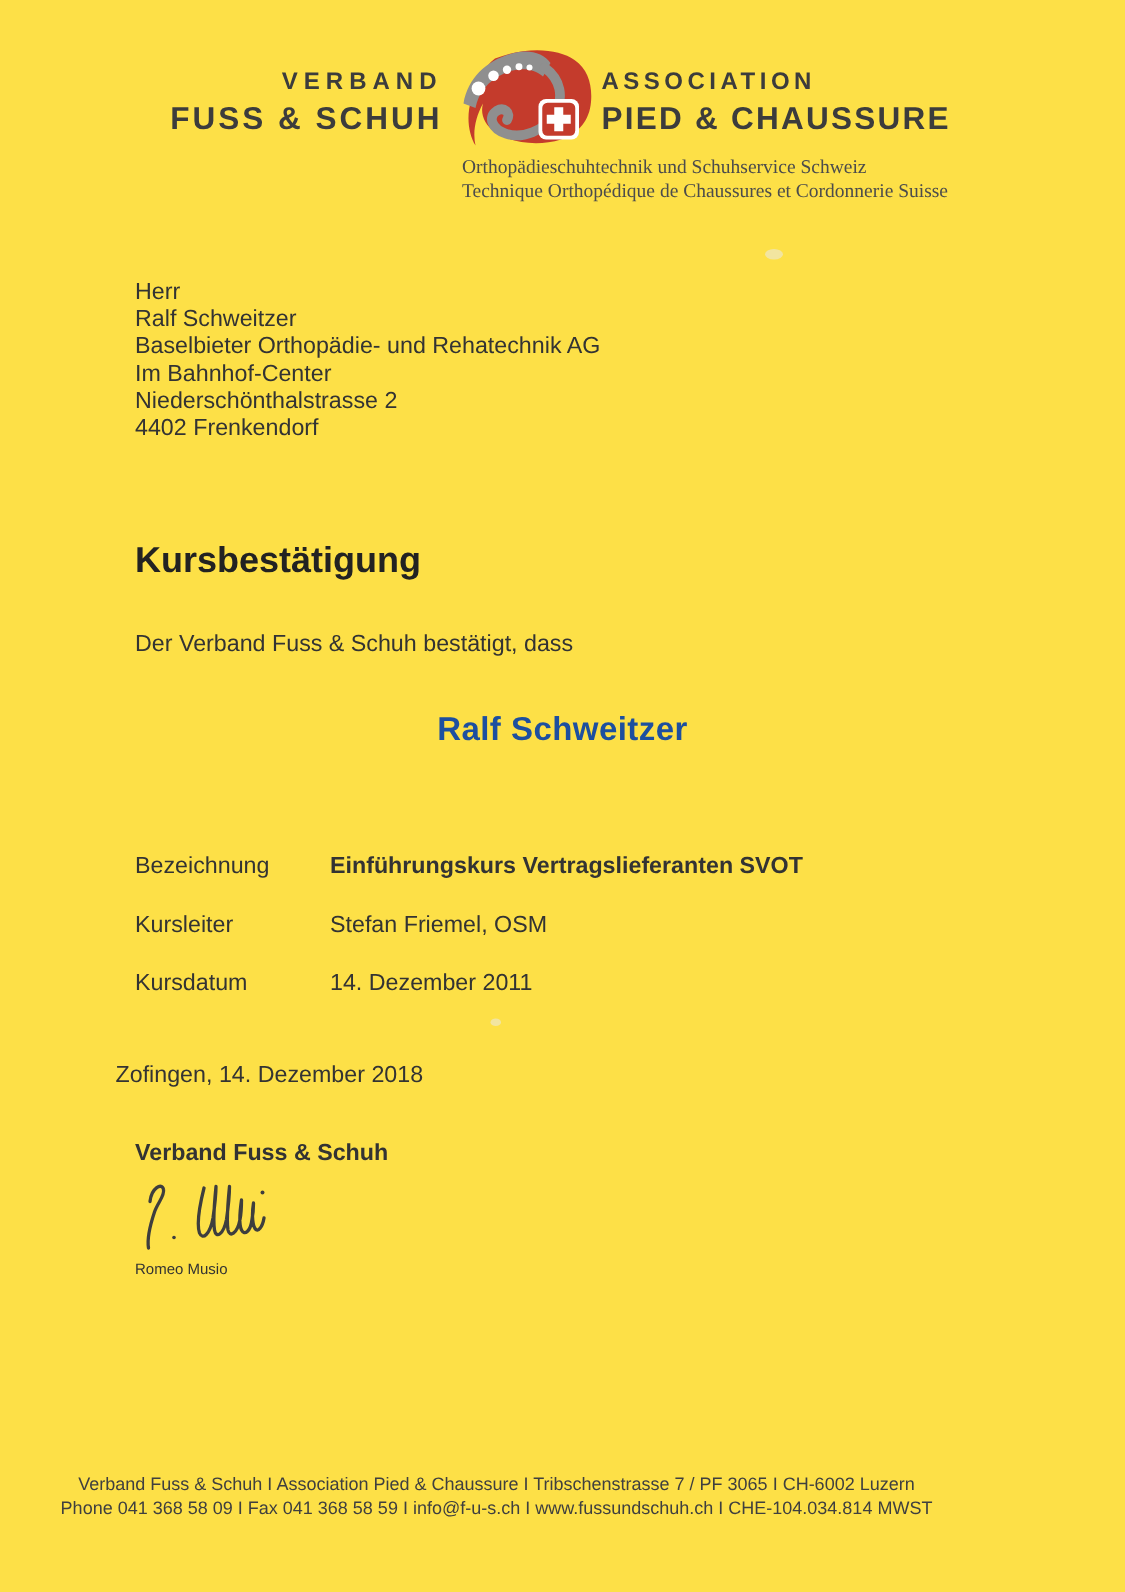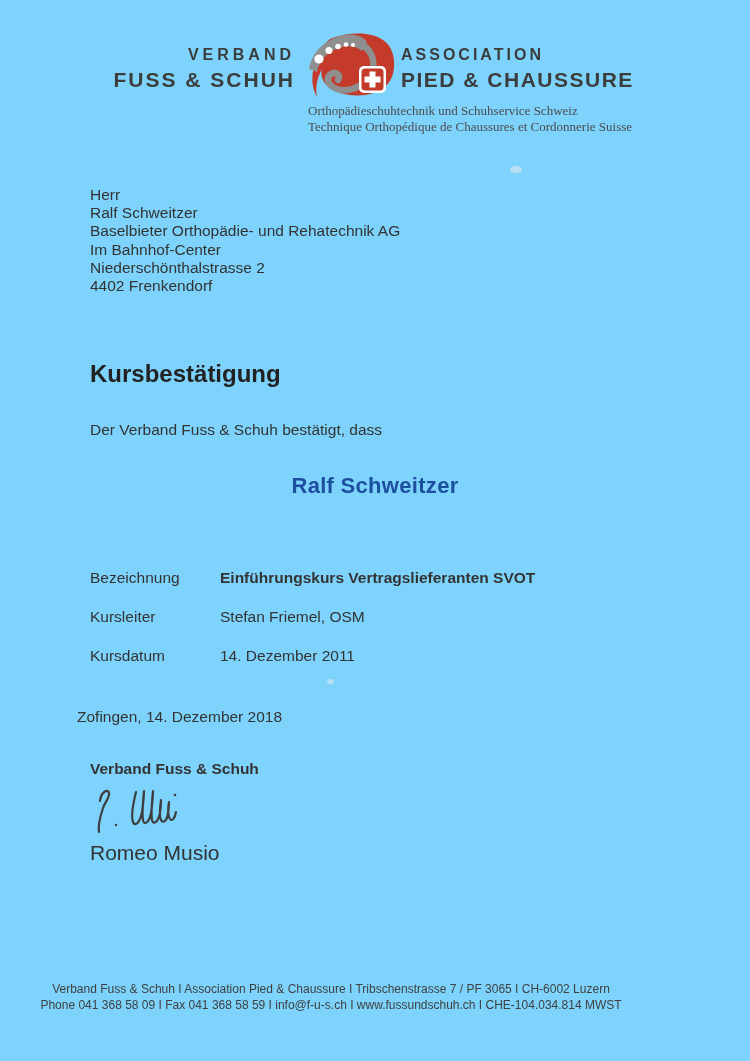--- a/index.html
+++ b/index.html
@@ -1,20 +1,20 @@
 <!DOCTYPE html>
 <html><head>
 <meta charset="utf-8">
 <style>
   html, body { margin: 0; padding: 0; background: #ffffff; }
   .page {
     position: relative;
     width: 750px;
     height: 1061px;
-    background: #7dd3fc;
+    background: #fde047;
     font-family: "Liberation Sans", sans-serif;
     color: #333333;
     overflow: hidden;
   }
 
   
   .brand-left {
     position: absolute;
     top: 46px;
     right: 455px; 
@@ -124,21 +124,21 @@
     position: absolute;
     left: 86px;
     top: 779px;
     width: 124px;
     height: 62px;
   }
   .signer-name {
     position: absolute;
     left: 90px;
     top: 841px;
-    font-size: 21px;
+    font-size: 10px;
   }
 
   
   .footer {
     position: absolute;
     left: 0;
     top: 982px;
     width: 662px;
     text-align: center;
     font-size: 12px;

